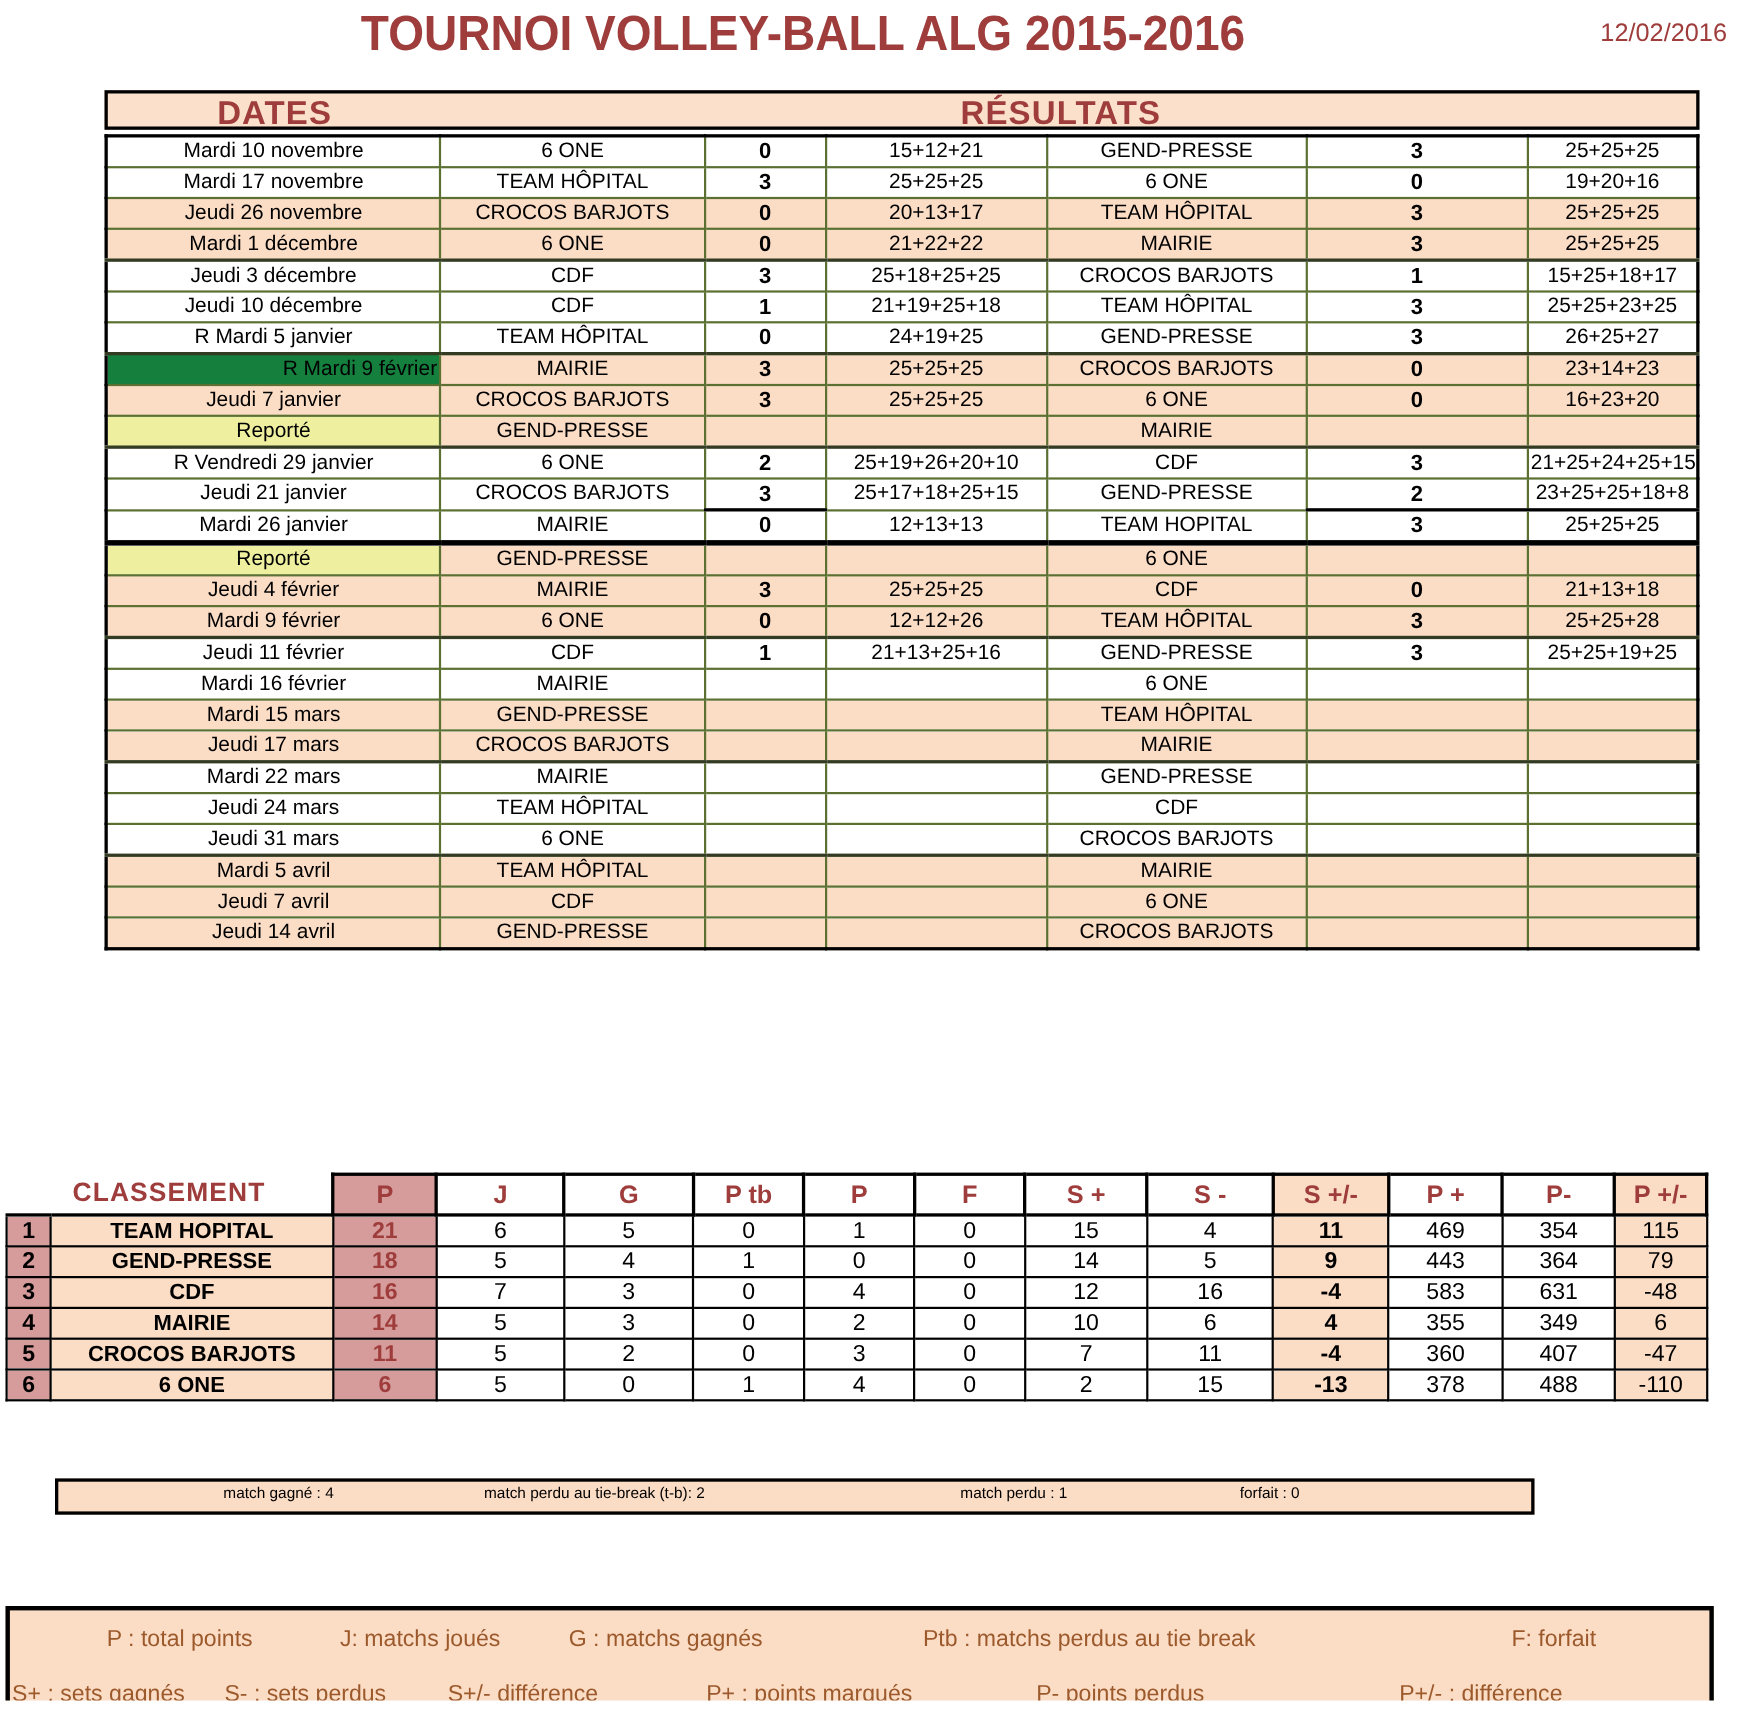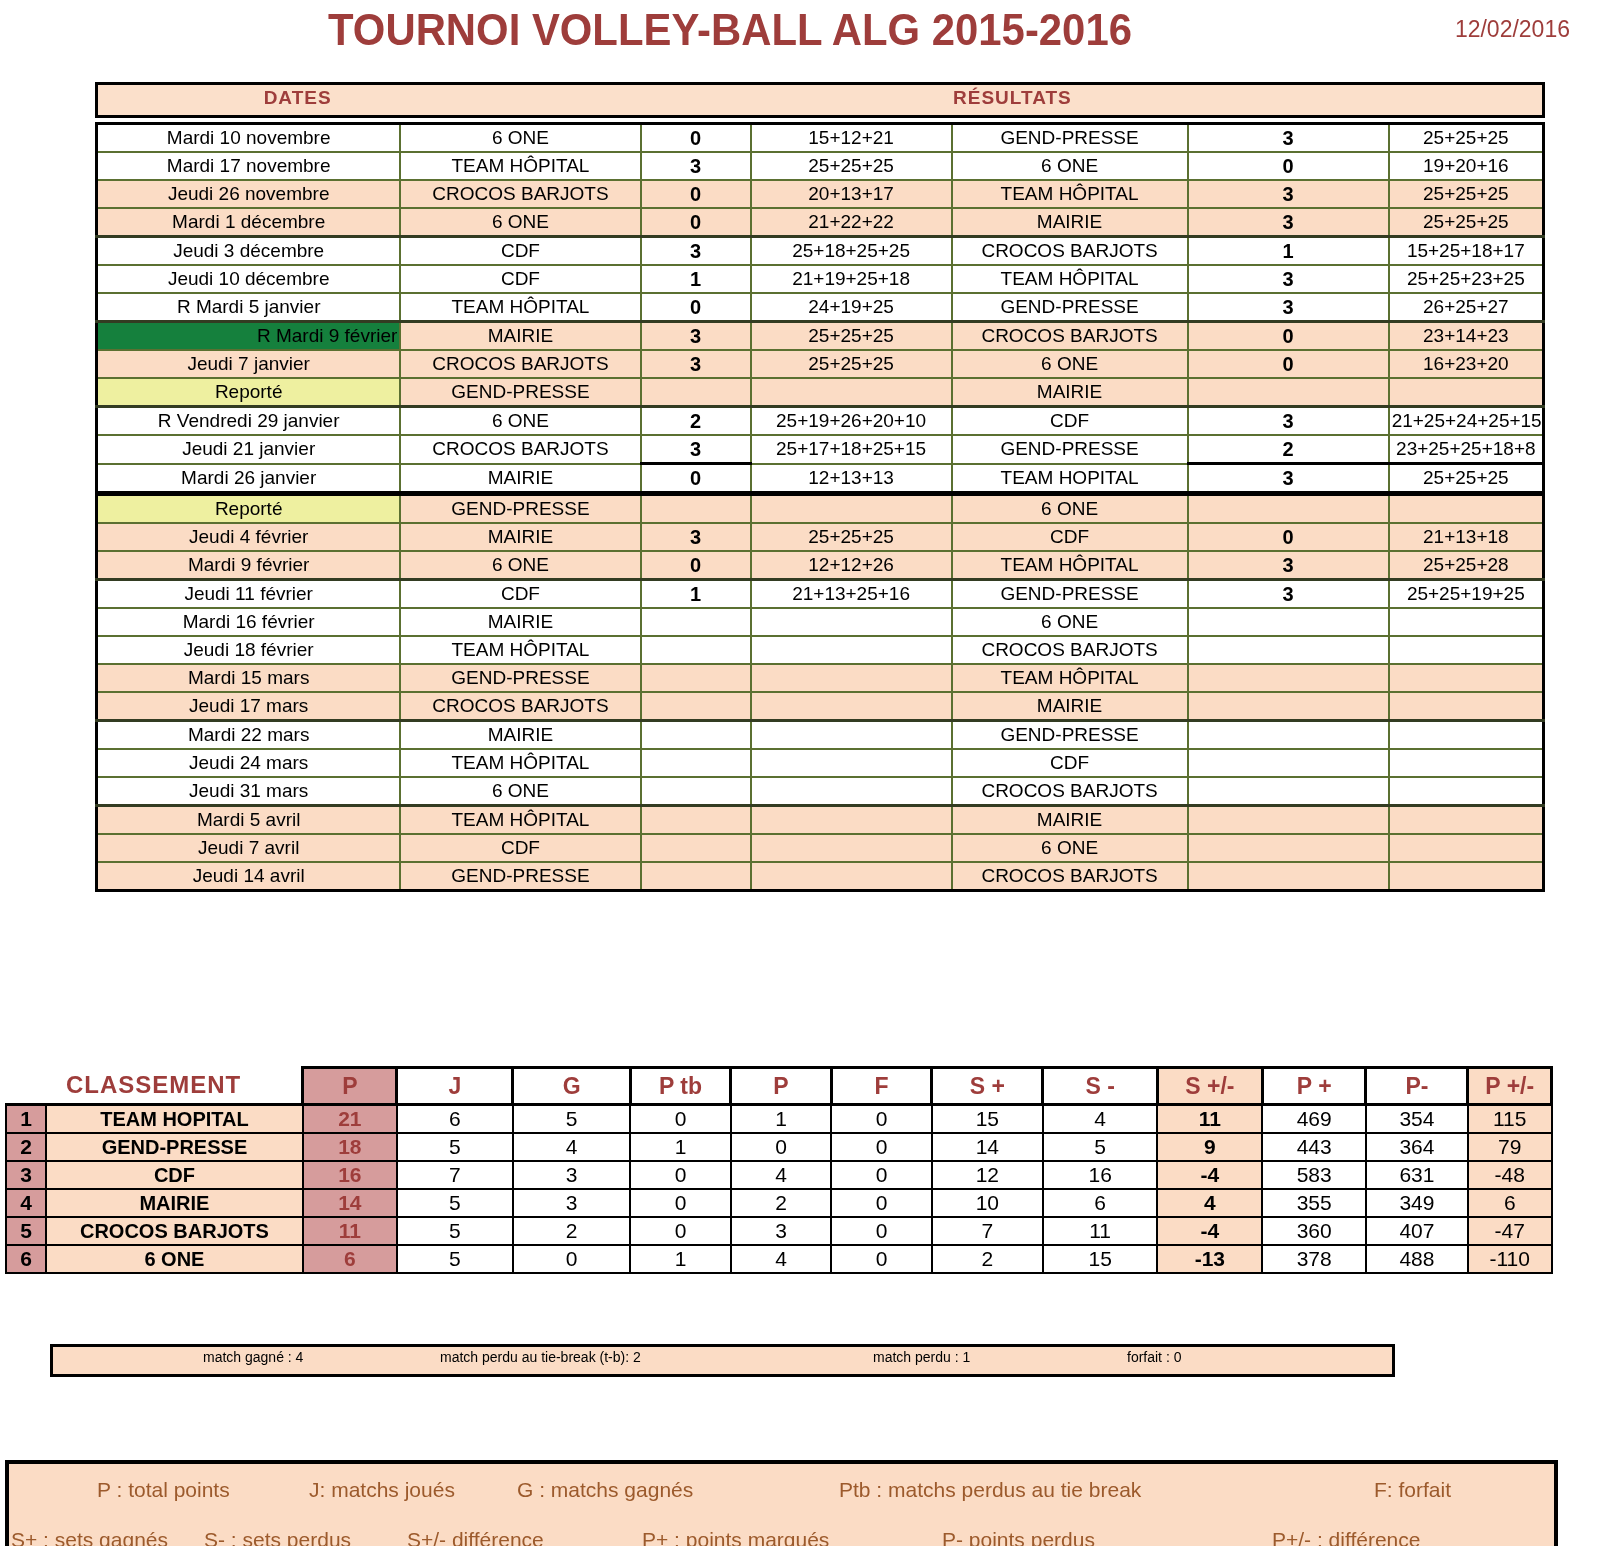--- a/index.html
+++ b/index.html
@@ -8,21 +8,21 @@
 
   
   .title{position:absolute;top:4px;left:0;width:1460px;text-align:center;
          font-size:45px;font-weight:700;color:#9e3d3b;letter-spacing:0;
          transform:scaleX(.93);transform-origin:50% 50%;white-space:nowrap;}
   .doc-date{position:absolute;top:16px;right:30px;font-size:23px;font-weight:400;color:#9e3d3b;}
 
   
   .matches{position:absolute;left:95px;top:82px;width:1450px;}
   .m-header{position:relative;height:30px;border:3px solid #000;background:#fbe0cb;margin-bottom:4px;}
-  .m-header span{position:absolute;top:2px;font-size:19px;font-weight:700;color:#9e3d3b;letter-spacing:1px;padding-left:48px;}
+  .m-header span{position:absolute;top:2px;font-size:30px;font-weight:700;color:#9e3d3b;letter-spacing:1px;}
   .mh-dates{left:0;width:21%;text-align:center;}
   .mh-res{left:37%;width:46%;text-align:center;}
   table.m-table{width:100%;border-collapse:collapse;table-layout:fixed;border:3px solid #000;}
   .m-table td{border:2px solid #5b7031;height:26px;padding:0 2px;text-align:center;
               font-size:19px;line-height:1.05;overflow:hidden;white-space:nowrap;}
   .m-table td.score{font-weight:700;font-size:20px;}
   tr.bg-white td{background:#ffffff;}
   tr.bg-peach td{background:#fbdcc5;}
   .m-table td.hl-pink{background:#15803d;text-align:right;}
   .m-table td.hl-yellow{background:#eef0a0;}
@@ -258,29 +258,20 @@
   <tr class="bg-white">
     <td class="date">Mardi 16 février</td>
     <td class="team">MAIRIE</td>
     <td class="score"></td>
     <td class="sets"></td>
     <td class="team">6 ONE</td>
     <td class="score"></td>
     <td class="sets"></td>
   </tr>
 
-  <tr class="bg-white">
-    <td class="date">Jeudi 18 février</td>
-    <td class="team">TEAM HÔPITAL</td>
-    <td class="score"></td>
-    <td class="sets"></td>
-    <td class="team">CROCOS BARJOTS</td>
-    <td class="score"></td>
-    <td class="sets"></td>
-  </tr>
 
 
   <tr class="bg-peach">
     <td class="date">Mardi 15 mars</td>
     <td class="team">GEND-PRESSE</td>
     <td class="score"></td>
     <td class="sets"></td>
     <td class="team">TEAM HÔPITAL</td>
     <td class="score"></td>
     <td class="sets"></td>

